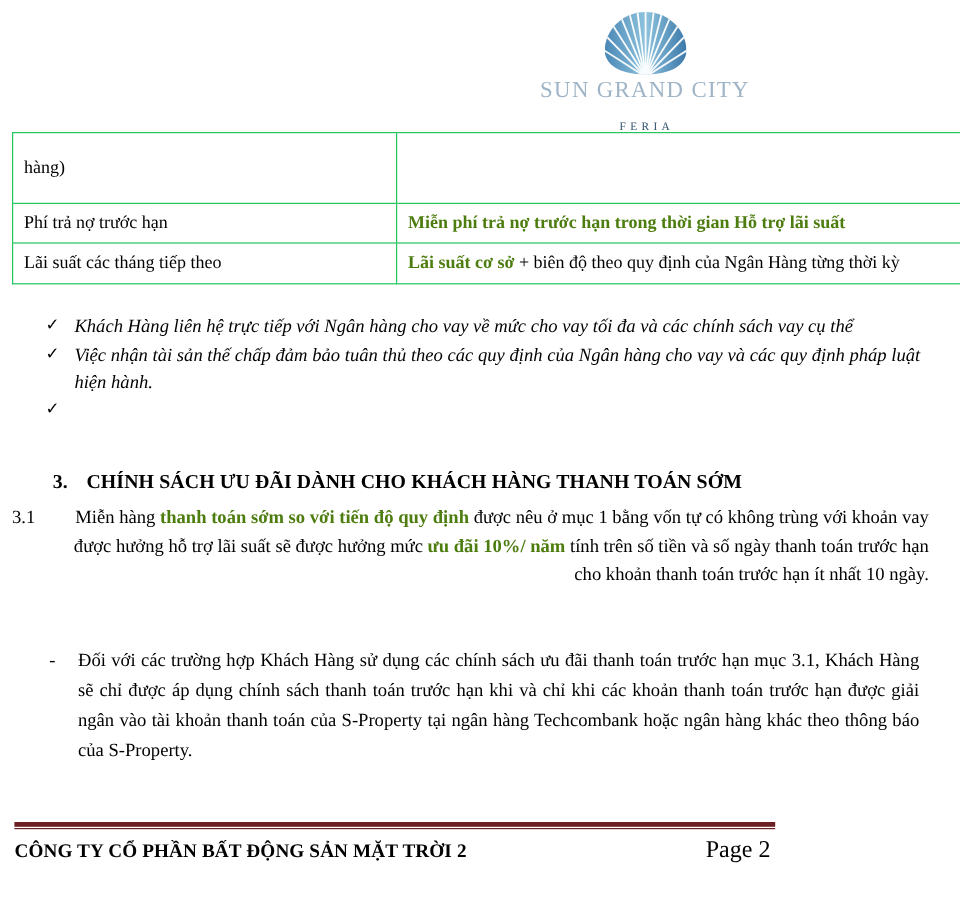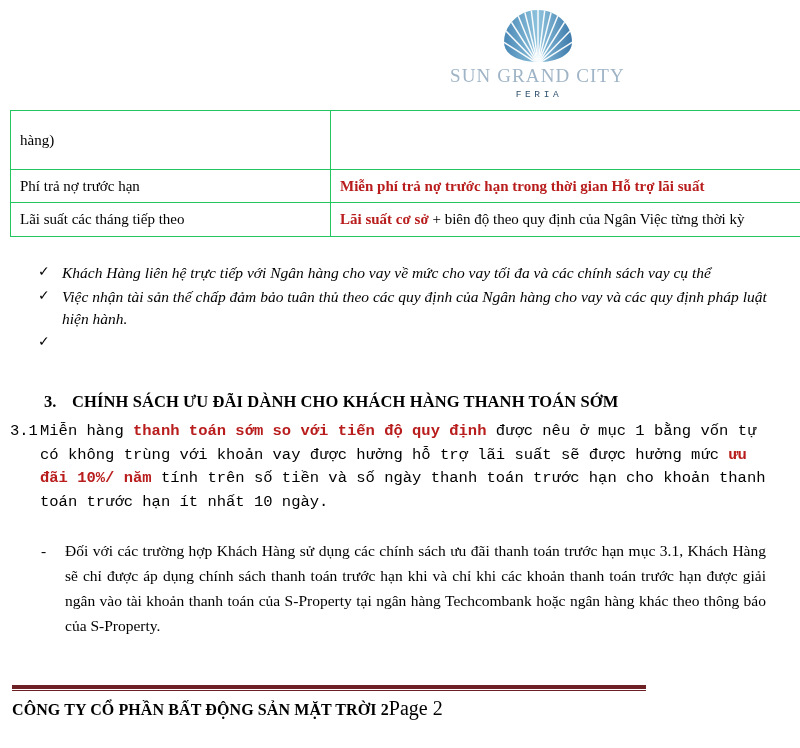--- a/index.html
+++ b/index.html
@@ -47,25 +47,25 @@
   }
   .logo-word {
     font-family: "Liberation Serif", "DejaVu Serif", serif;
     font-size: 19px;
     letter-spacing: 1.1px;
     color: #9fb4c6;
     line-height: 1.05;
     white-space: nowrap;
   }
   .logo-sub {
-    font-family: Liberation Mono, monospace;
+    font-family: Liberation Serif, serif;
     font-size: 9.5px;
     letter-spacing: 3.6px;
     color: #31536f;
-    margin-top: 3px;
+    margin-top: 15px;
     padding-left: 3px;
   }
 
   
   .tbl {
     position: absolute;
     left: 10px;
     top: 110px;
     width: 756px;
     border-collapse: collapse;
@@ -75,21 +75,21 @@
     border: 1px solid #22c55e;
     padding: 6px 9px;
     font-size: 15px;
     line-height: 1.35;
     vertical-align: middle;
   }
   .tbl td.c-left  { width: 301px; }
   .tbl td.c-right { width: 455px; }
   .cell-tall { height: 46px; vertical-align: top; }
   .teal {
-    color: #b91c1c;
+    color: #4d7c0f;
     font-weight: bold;
   }
 
   
   .check-list {
     position: absolute;
     left: 0;
     top: 262px;
     width: 800px;
   }
@@ -129,22 +129,21 @@
 
   
   .para {
     position: absolute;
     width: 800px;
     padding-left: 40px;
     padding-right: 26px;
     font-size: 15.5px;
     line-height: 1.52;
     box-sizing: border-box;
-    text-align: left;
-    font-family: Liberation Mono, monospace;
+    text-align: right;
   }
   .para .pnum {
     position: absolute;
     left: 10px;
     top: 0;
   }
   #para31 { top: 420px; }
   #para32 { top: 513px; }
 
   .sub-list {
@@ -179,21 +178,21 @@
     height: 4px;
     background: #6d2125;
     margin-bottom: 1.5px;
   }
   .footer-rule-thin {
     height: 1px;
     background: #6d2125;
   }
   .footer-row {
     display: flex;
-    justify-content: flex-start;
+    justify-content: space-between;
     align-items: baseline;
     margin-top: 6px;
   }
   .footer-company {
     font-weight: bold;
     font-size: 16px;
     letter-spacing: 0.1px;
   }
   .footer-page {
     font-size: 20px;
@@ -250,21 +249,21 @@
       </tr>
       <tr>
         <td class="c-left">Phí trả nợ trước hạn</td>
         <td class="c-right">
           <span class="teal">Miễn phí trả nợ trước hạn trong thời gian Hỗ trợ lãi suất</span><span></span>
         </td>
       </tr>
       <tr>
         <td class="c-left">Lãi suất các tháng tiếp theo</td>
         <td class="c-right">
-          <span class="teal">Lãi suất cơ sở</span><span> + biên độ theo quy định của Ngân Việc từng thời kỳ</span>
+          <span class="teal">Lãi suất cơ sở</span><span> + biên độ theo quy định của Ngân Hàng từng thời kỳ</span>
         </td>
       </tr>
     </tbody>
   </table>
 
   <div class="check-list">
     <div class="check-item">
       <span class="tick">✓</span>
       <span>Khách Hàng liên hệ trực tiếp với Ngân hàng cho vay về mức cho vay tối đa và các chính sách vay cụ thể</span>
     </div>

